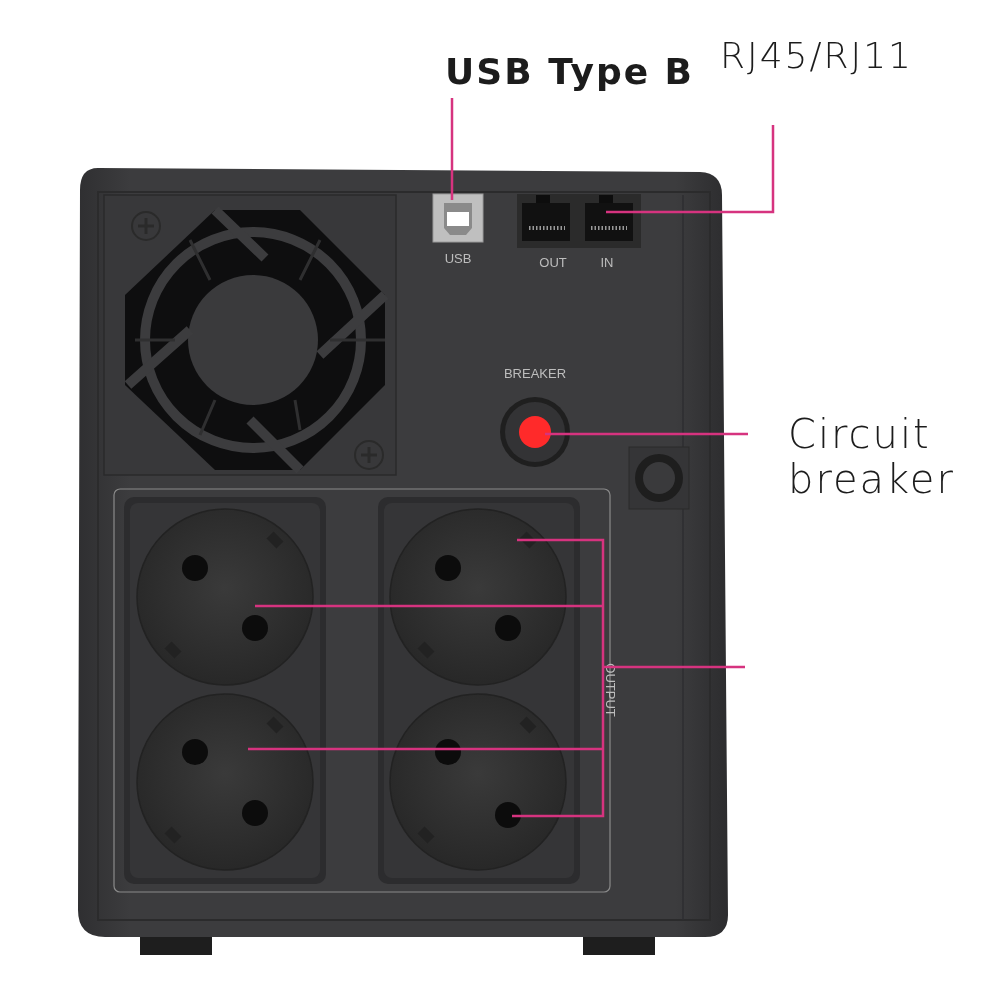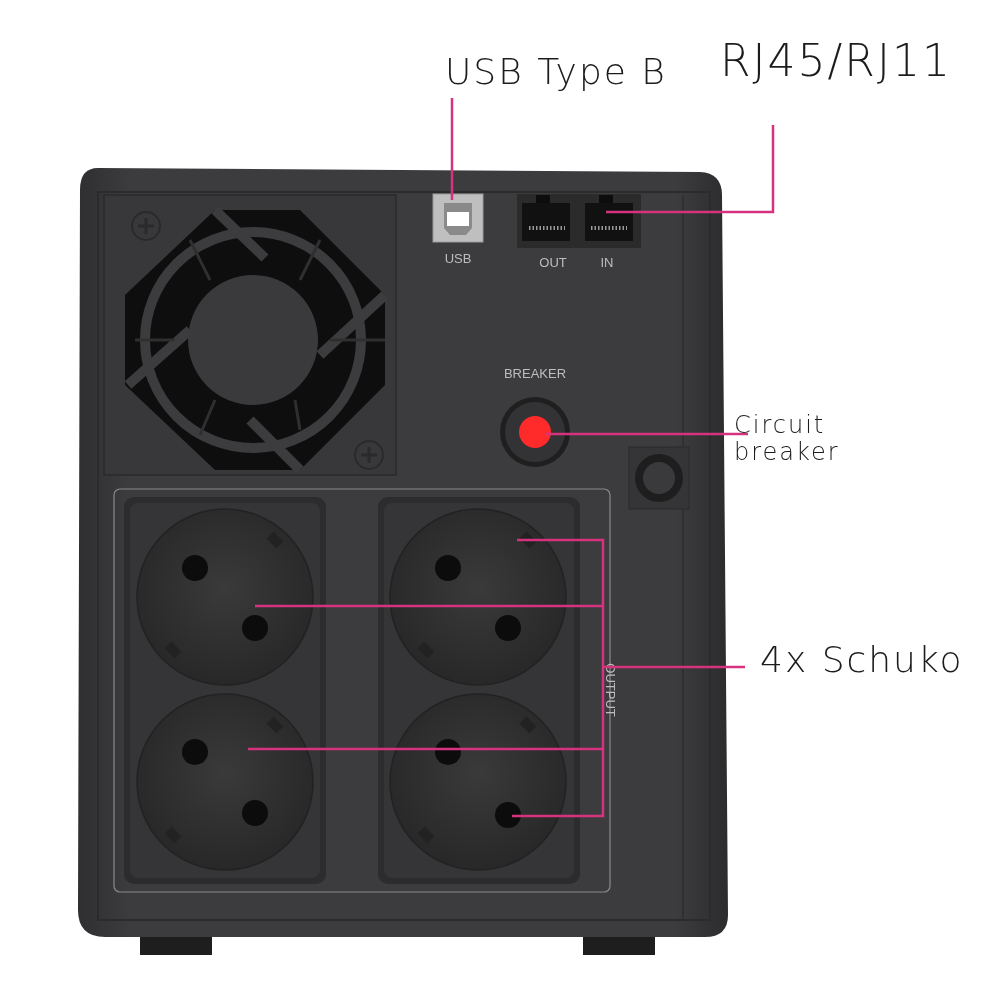--- a/index.html
+++ b/index.html
@@ -133,26 +133,25 @@
 
     <g stroke="#d6337f" stroke-width="2.5" fill="none">
       <path d="M452,98 V200"></path>
       <path d="M773,125 V212 H606"></path>
       <path d="M545,434 H748"></path>
       <path d="M517,540 H603 V816 H512 M255,606 H603 M248,749 H603 M603,667 H745"></path>
     </g>
   </svg>
 
   
-  <div class="callout" style="left:445px; top:52px; font-size:36px;">
+  <div class="callout" style="left:445px; top:52px; font-size:36px;font-weight:bold;">
     <div>USB Type B</div>
   </div>
-  <div class="callout" style="left:720px; top:36px; font-size:44px; text-align:center;">
+  <div class="callout" style="left:720px; top:36px; font-size:36px; text-align:center;">
     <div>RJ45/RJ11</div>
   </div>
-  <div class="callout" style="left:734px; top:412px; font-size:24px;">
+  <div class="callout" style="left:788px; top:412px; font-size:40px;">
     <div>Circuit</div>
     <div>breaker</div>
   </div>
   <div class="callout" style="left:760px; top:640px; font-size:36px;">
-    <div>4x Schuko</div>
   </div>
 </div>
 
 </body></html>

